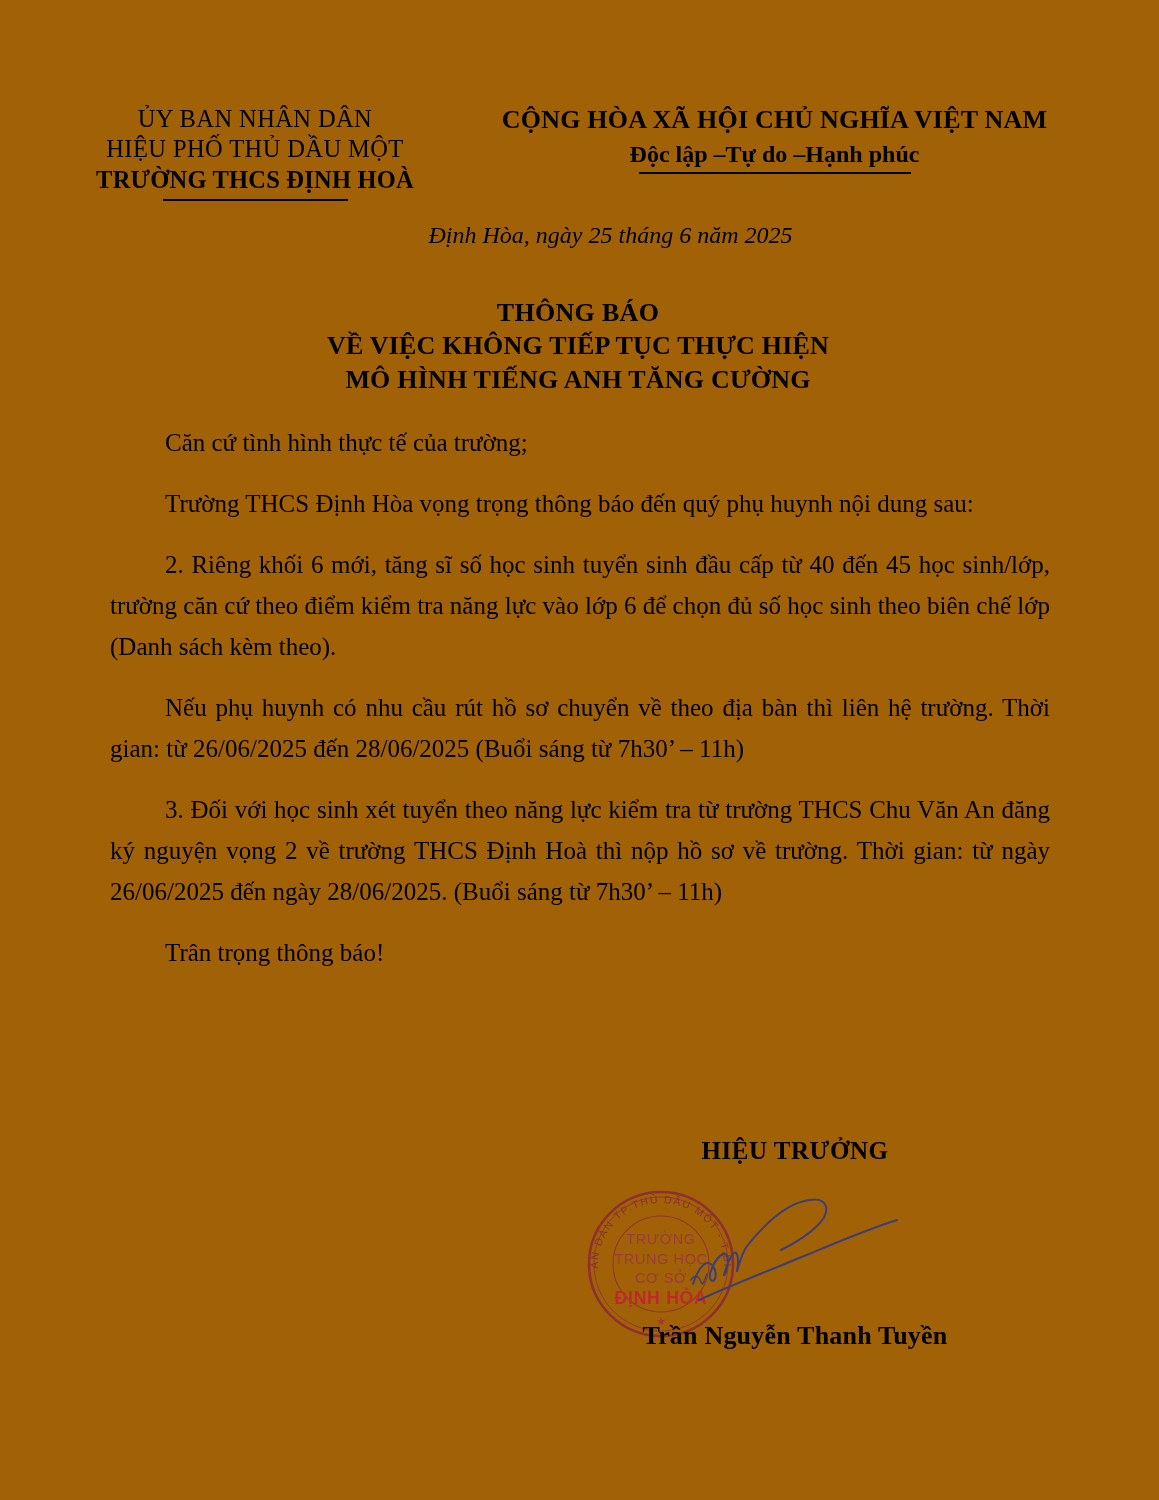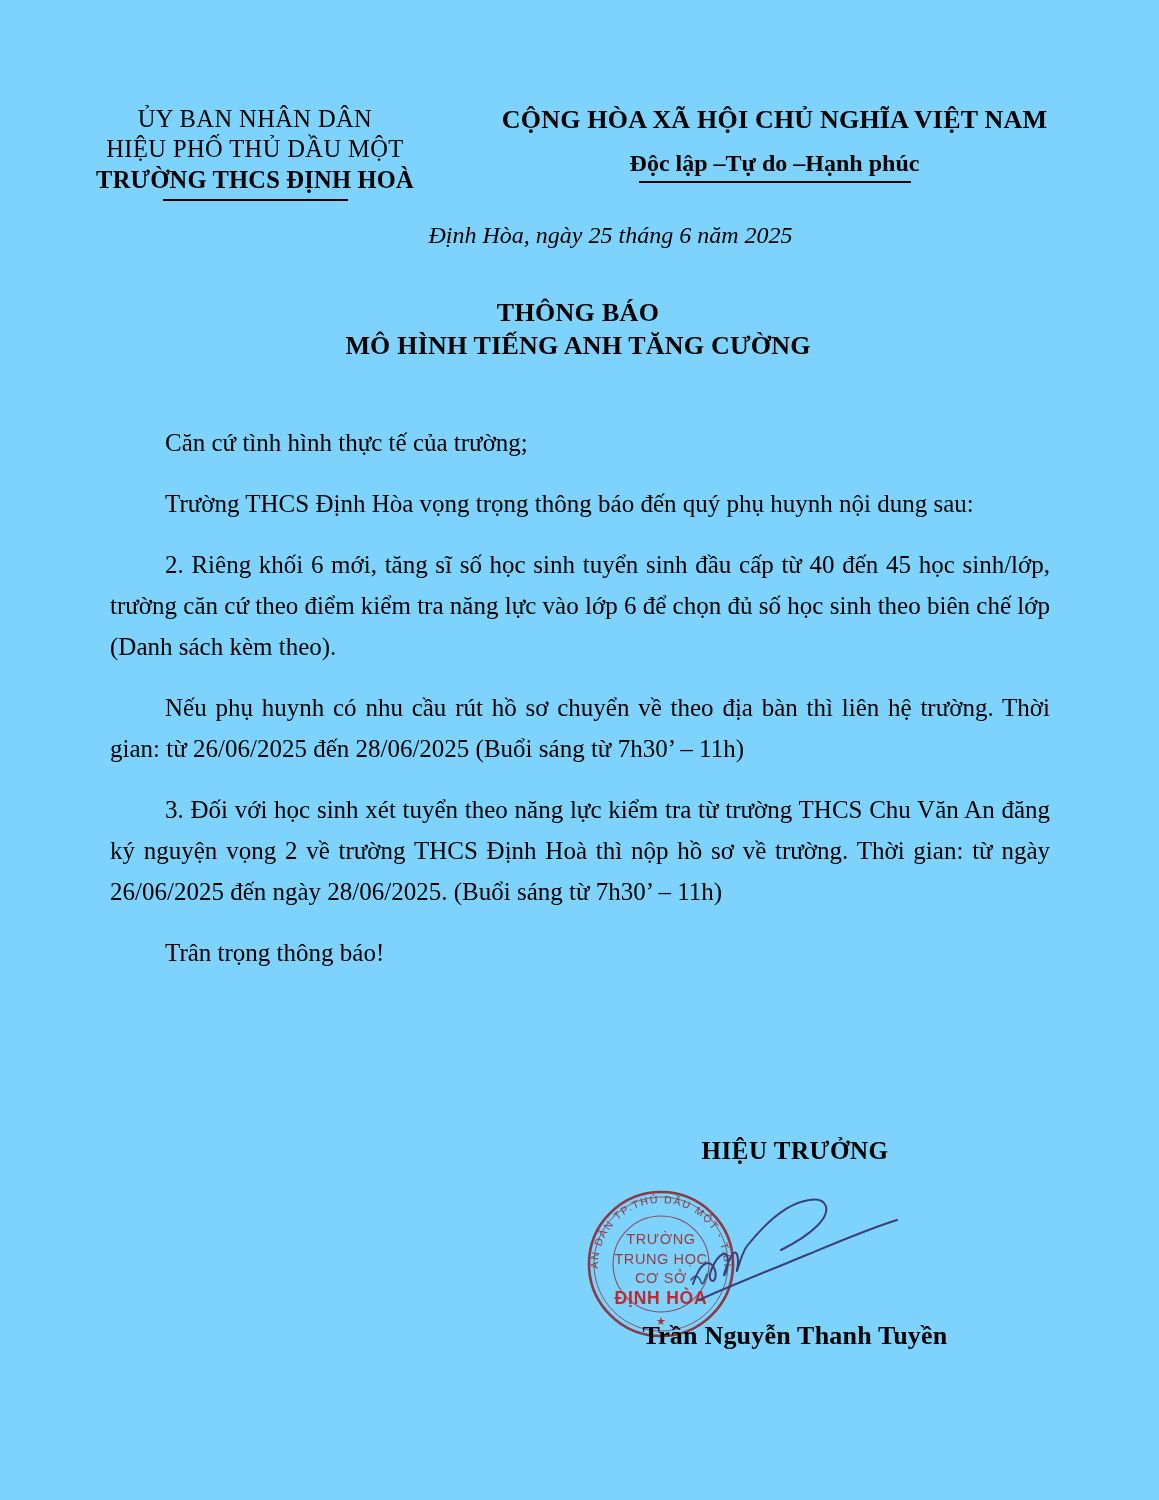--- a/index.html
+++ b/index.html
@@ -13,21 +13,21 @@
     height: 1500px;
     position: relative;
     font-family: "Liberation Serif", "DejaVu Serif", serif;
     color: #000000;
     overflow: hidden;
   }
 
   .page {
     position: absolute;
     inset: 0;
-    background: #7dd3fc;
+    background: #a16207;
   }
 
   
   .header {
     position: absolute;
     top: 104px;
     left: 0;
     width: 1159px;
     display: flex;
     align-items: flex-start;
@@ -70,21 +70,21 @@
     font-size: 26px;
     font-weight: bold;
     line-height: 32px;
     letter-spacing: 0.2px;
     white-space: nowrap;
   }
   .hr-line2 {
     font-size: 24px;
     font-weight: bold;
     line-height: 30px;
-    margin-top: 12px;
+    margin-top: 3px;
     display: inline-block;
     white-space: nowrap;
   }
   .rule-under-motto {
     width: 272px;
     height: 2.2px;
     background: #000;
     margin: 3px auto 0 auto;
   }
 
@@ -210,20 +210,21 @@
         <span class="hr-line2">Độc lập –Tự do –Hạnh phúc</span>
       </div>
       <div class="rule-under-motto"></div>
     </div>
   </div>
 
   <div class="date-line">Định Hòa, ngày 25 tháng 6  năm 2025</div>
 
   <div class="title-block">
     <div class="title-main">THÔNG BÁO</div>
+    <div class="title-sub">VỀ VIỆC KHÔNG TIẾP TỤC THỰC HIỆN</div>
     <div class="title-sub">MÔ HÌNH TIẾNG ANH TĂNG CƯỜNG</div>
   </div>
 
   <div class="body-block">
     <p class="para">Căn cứ tình hình thực tế của trường;</p>
     <p class="para">Trường THCS Định Hòa vọng trọng thông báo đến quý phụ huynh nội dung sau:</p>
     <p class="para">2. Riêng khối 6 mới, tăng sĩ số học sinh tuyển sinh đầu cấp từ 40 đến 45 học sinh/lớp, trường căn cứ theo điểm kiểm tra năng lực vào lớp 6 để chọn đủ số học sinh theo biên chế lớp (Danh sách kèm theo).</p>
     <p class="para">Nếu phụ huynh có nhu cầu rút hồ sơ chuyển về theo địa bàn thì liên hệ trường. Thời gian: từ 26/06/2025 đến 28/06/2025 (Buổi sáng từ 7h30’ – 11h)</p>
     <p class="para">3. Đối với học sinh xét tuyển theo năng lực kiểm tra từ trường THCS Chu Văn An đăng ký nguyện vọng 2 về trường THCS Định Hoà thì nộp hồ sơ về trường. Thời gian: từ ngày 26/06/2025 đến ngày 28/06/2025. (Buổi sáng từ 7h30’ – 11h)</p>
     <p class="para">Trân trọng thông báo!</p>

